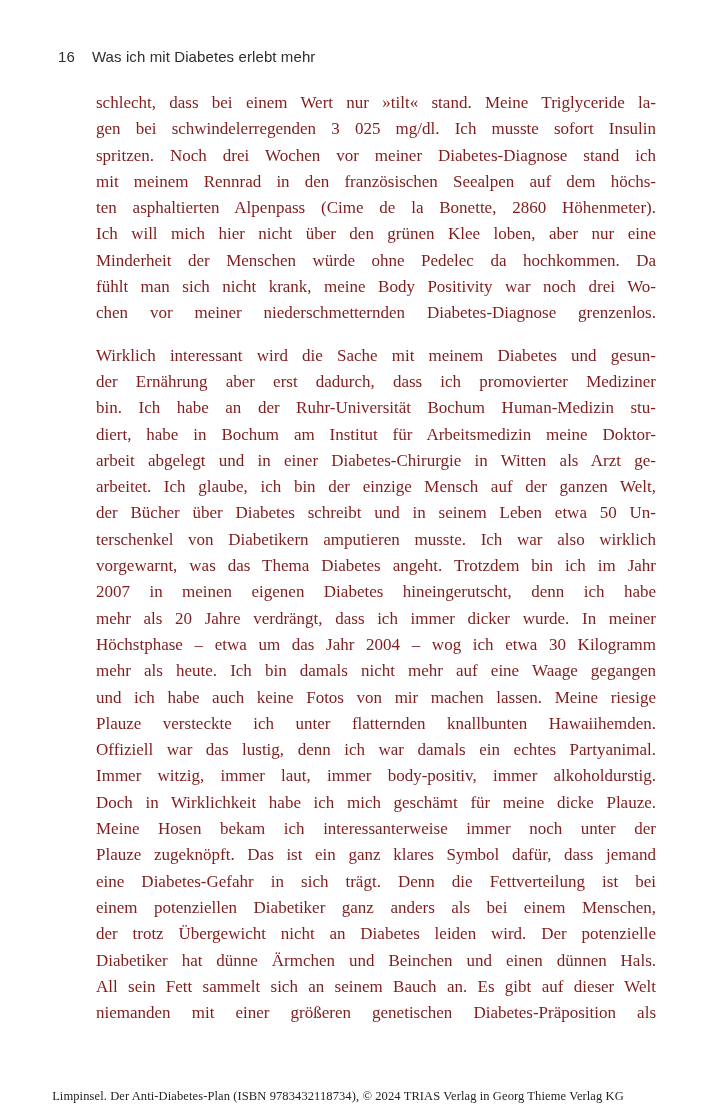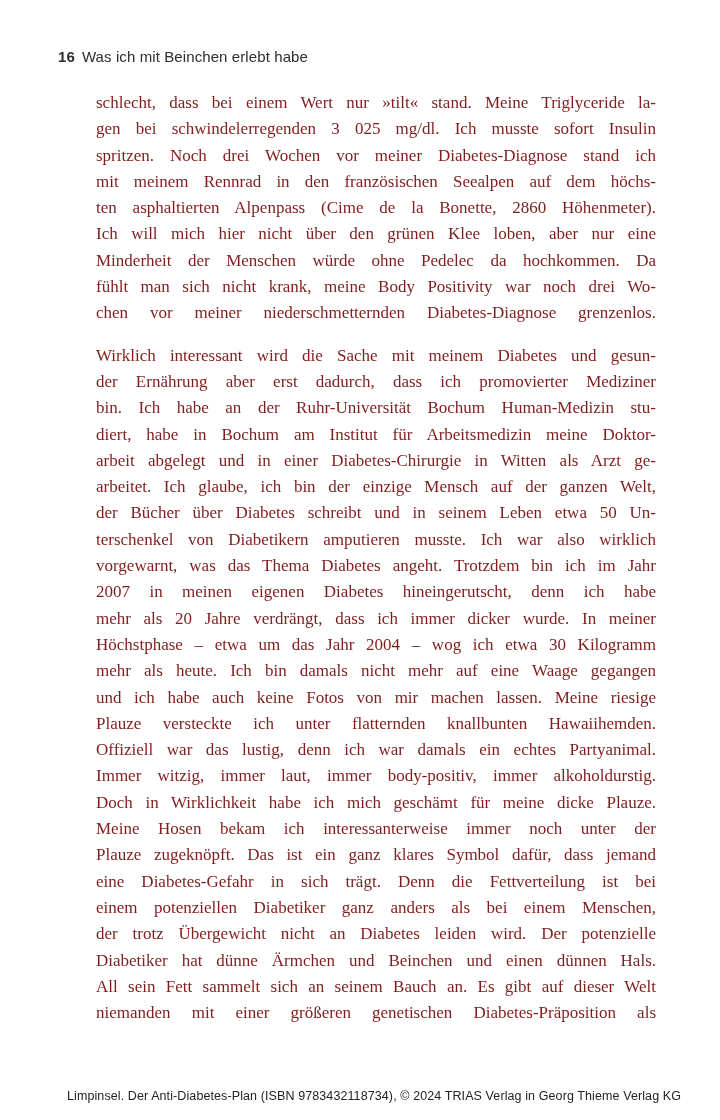--- a/index.html
+++ b/index.html
@@ -25,22 +25,22 @@
     top: 48px;
     left: 58px;
     display: flex;
     align-items: baseline;
     font-family: "Liberation Sans", sans-serif;
     font-size: 15px;
     color: #2d2d2d;
     letter-spacing: 0.1px;
   }
   .page-num {
-    font-weight: bold;
-    margin-right: 7px;
+    font-weight: normal;
+    margin-right: 17px;
   }
   .running-title {
     font-weight: normal;
   }
   
   .body-block {
     position: absolute;
     top: 90px;
     left: 96px;
     width: 560px;
@@ -55,35 +55,34 @@
     margin: 0 0 16px 0;
     hyphens: none;
   }
   
   .footer {
     position: absolute;
     top: 1089px;
     left: 0;
     width: 676px;
     text-align: center;
-    font-family: Liberation Sans, sans-serif;
+    font-family: Liberation Serif, serif;
     font-size: 12.5px;
     color: #232323;
     letter-spacing: 0.1px;
-    padding-left: 36px;
   }
 </style>
 </head>
 <body>
 
 <div class="page">
 
   <div class="running-head">
     <span class="page-num">16</span>
-    <span class="running-title">Was ich mit Beinchen erlebt habe</span>
+    <span class="running-title">Was ich mit Diabetes erlebt mehr</span>
   </div>
 
   <div class="body-block">
     <p class="para">schlecht, dass bei einem Wert nur »tilt« stand. Meine Triglyceride la-
 gen bei schwindelerregenden 3 025 mg/dl. Ich musste sofort Insulin
 spritzen. Noch drei Wochen vor meiner Diabetes-Diagnose stand ich
 mit meinem Rennrad in den französischen Seealpen auf dem höchs-
 ten asphaltierten Alpenpass (Cime de la Bonette, 2860 Höhenmeter).
 Ich will mich hier nicht über den grünen Klee loben, aber nur eine
 Minderheit der Menschen würde ohne Pedelec da hochkommen. Da

